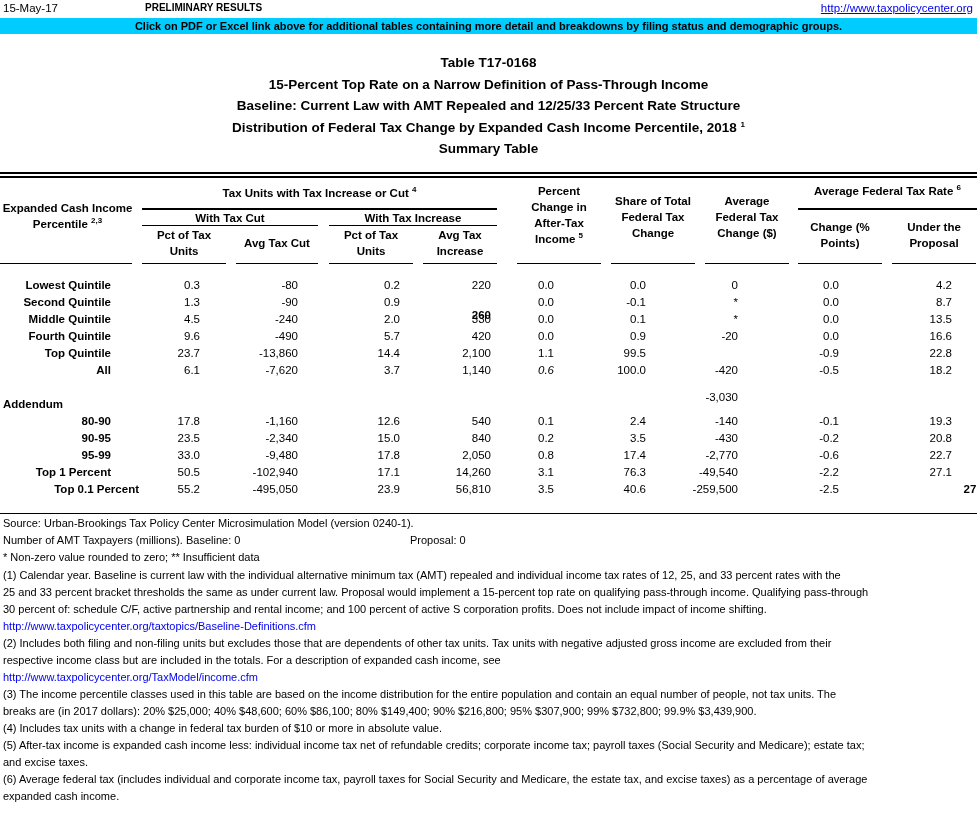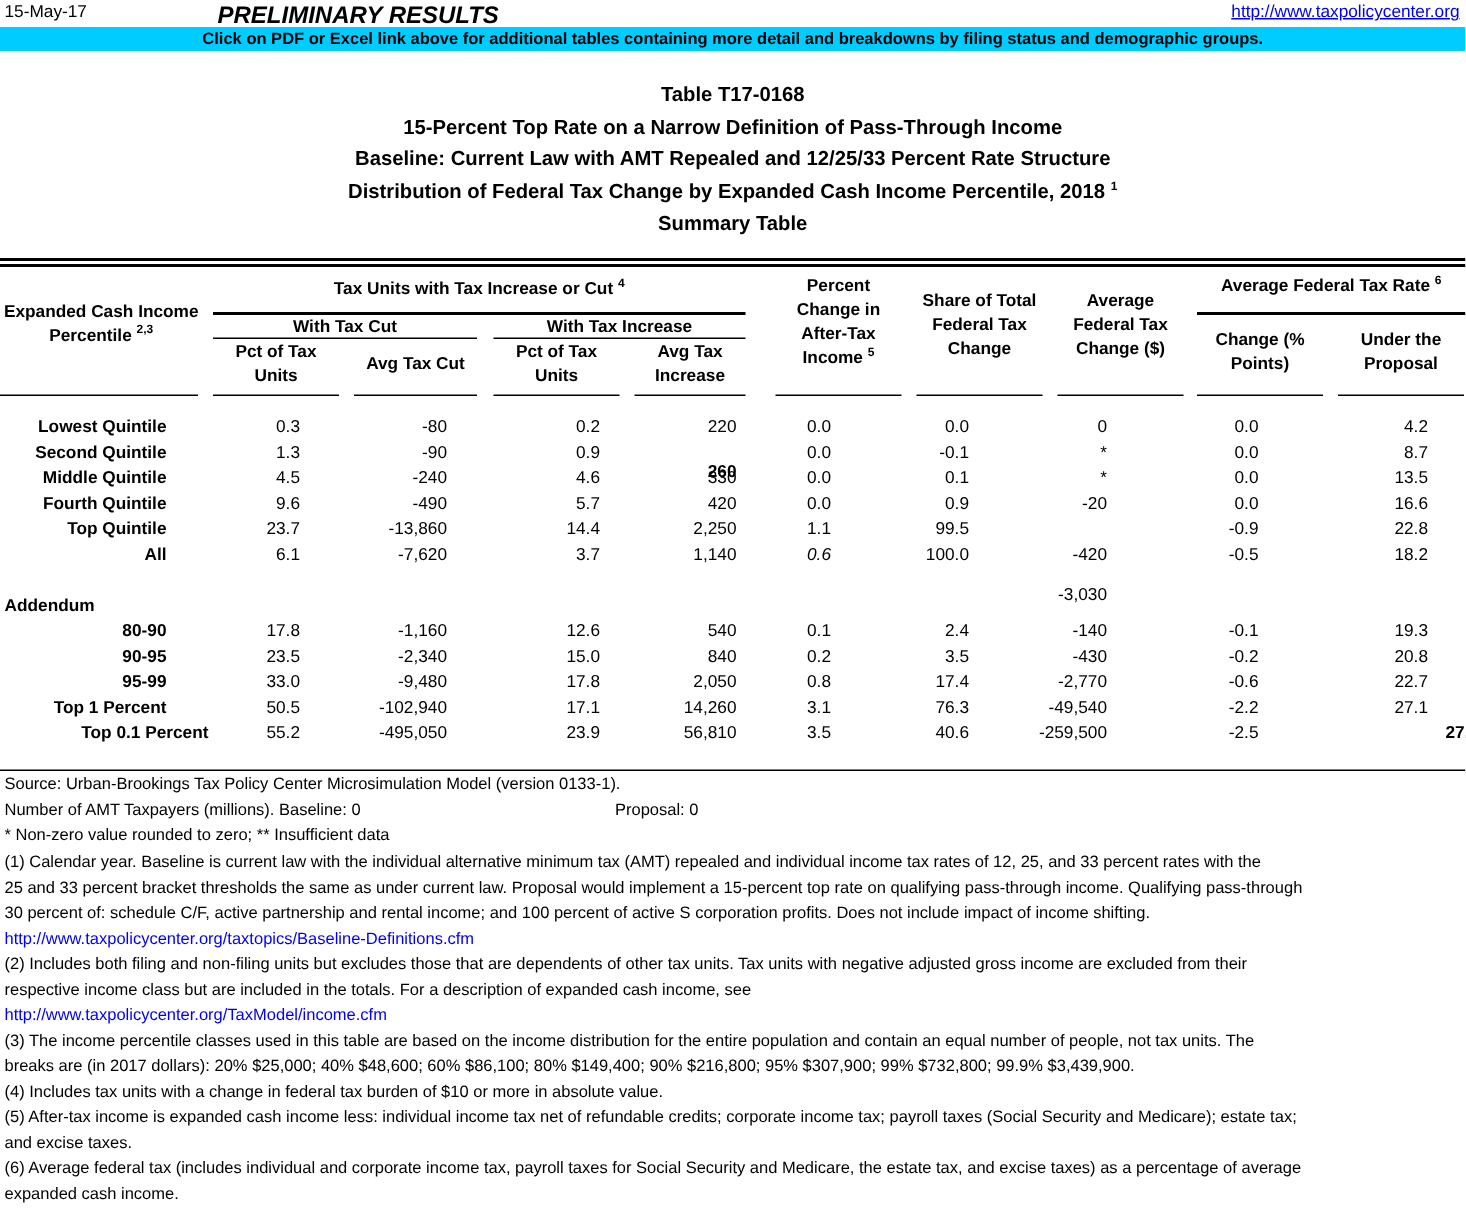--- a/index.html
+++ b/index.html
@@ -1,21 +1,21 @@
 <!DOCTYPE html>
 <html><head>
 <meta charset="utf-8">
 <style>
   html, body { margin:0; padding:0; background:#ffffff; }
   body { width:977px; height:821px; overflow:hidden; position:relative;
          font-family:"Liberation Sans", "DejaVu Sans", sans-serif; color:#000; }
   .abs { position:absolute; }
   .topbar { left:0; top:0; width:977px; height:18px; font-size:11px; font-weight:bold; }
   .topbar .date { position:absolute; left:3px; top:2px; font-weight:normal; font-size:11.5px; }
-  .topbar .prelim { position:absolute; left:145px; top:2px; font-size:16px;font-style:italic; }
+  .topbar .prelim { position:absolute; left:145px; top:2px; font-size:10px; }
   .topbar .url { position:absolute; right:4px; top:2px; font-weight:normal; font-size:11.5px; color:#0000ee; text-decoration:underline; }
   .banner { left:0; top:18px; width:977px; height:16px; background:#00ccff; font-size:11px; font-weight:bold; text-align:center; line-height:16px; }
   .titles { left:0; top:52px; width:977px; text-align:center; font-weight:bold; font-size:13.5px; line-height:21.5px; }
   .titles sup, .hdr sup { font-size:8px; vertical-align:super; line-height:0; }
   .rule2 { left:0; width:977px; border-top:2px solid #000; }
   .rule1 { border-top:1px solid #000; position:absolute; }
   .rule1b { border-top:2px solid #000; position:absolute; }
   .hdr { position:absolute; font-size:11.5px; font-weight:bold; text-align:center; line-height:16px; }
   .cell { position:absolute; font-size:11.5px; text-align:right; height:17px; line-height:17px; }
   .lbl { position:absolute; font-size:11.5px; font-weight:bold; text-align:right; height:17px; line-height:17px; }
@@ -132,21 +132,21 @@
       <div class="cell" style="left: 464px; width: 90px; top: 294px;">0.0</div>
       <div class="cell" style="left: 556px; width: 90px; top: 294px;">-0.1</div>
       <div class="cell" style="left: 648px; width: 90px; top: 294px;">*</div>
       <div class="cell" style="left: 749px; width: 90px; top: 294px;">0.0</div>
       <div class="cell" style="left: 862px; width: 90px; top: 294px;">8.7</div>
     </div>
     <div>
       <div class="lbl" style="left: 0px; width: 111px; top: 311px;">Middle Quintile</div>
       <div class="cell" style="left: 110px; width: 90px; top: 311px;">4.5</div>
       <div class="cell" style="left: 208px; width: 90px; top: 311px;">-240</div>
-      <div class="cell" style="left: 310px; width: 90px; top: 311px;">4.6</div>
+      <div class="cell" style="left: 310px; width: 90px; top: 311px;">2.0</div>
       <div class="cell" style="left: 401px; width: 90px; top: 311px;">330</div>
       <div class="cell" style="left: 464px; width: 90px; top: 311px;">0.0</div>
       <div class="cell" style="left: 556px; width: 90px; top: 311px;">0.1</div>
       <div class="cell" style="left: 648px; width: 90px; top: 311px;">*</div>
       <div class="cell" style="left: 749px; width: 90px; top: 311px;">0.0</div>
       <div class="cell" style="left: 862px; width: 90px; top: 311px;">13.5</div>
     </div>
     <div>
       <div class="lbl" style="left: 0px; width: 111px; top: 328px;">Fourth Quintile</div>
       <div class="cell" style="left: 110px; width: 90px; top: 328px;">9.6</div>
@@ -157,21 +157,21 @@
       <div class="cell" style="left: 556px; width: 90px; top: 328px;">0.9</div>
       <div class="cell" style="left: 648px; width: 90px; top: 328px;">-20</div>
       <div class="cell" style="left: 749px; width: 90px; top: 328px;">0.0</div>
       <div class="cell" style="left: 862px; width: 90px; top: 328px;">16.6</div>
     </div>
     <div>
       <div class="lbl" style="left: 0px; width: 111px; top: 345px;">Top Quintile</div>
       <div class="cell" style="left: 110px; width: 90px; top: 345px;">23.7</div>
       <div class="cell" style="left: 208px; width: 90px; top: 345px;">-13,860</div>
       <div class="cell" style="left: 310px; width: 90px; top: 345px;">14.4</div>
-      <div class="cell" style="left: 401px; width: 90px; top: 345px;">2,250</div>
+      <div class="cell" style="left: 401px; width: 90px; top: 345px;">2,100</div>
       <div class="cell" style="left: 464px; width: 90px; top: 345px;">1.1</div>
       <div class="cell" style="left: 556px; width: 90px; top: 345px;">99.5</div>
       <div class="cell" style="left: 648px; width: 90px; top: 345px; margin-top: 44px;">-3,030</div>
       <div class="cell" style="left: 749px; width: 90px; top: 345px;">-0.9</div>
       <div class="cell" style="left: 862px; width: 90px; top: 345px;">22.8</div>
     </div>
     <div>
       <div class="lbl" style="left: 0px; width: 111px; top: 362px;">All</div>
       <div class="cell" style="left: 110px; width: 90px; top: 362px;">6.1</div>
       <div class="cell" style="left: 208px; width: 90px; top: 362px;">-7,620</div>
@@ -242,21 +242,21 @@
       <div class="cell" style="left: 648px; width: 90px; top: 481px;">-259,500</div>
       <div class="cell" style="left: 749px; width: 90px; top: 481px;">-2.5</div>
       <div class="cell" style="left: 896px; width: 90px; top: 481px; font-weight: bold;">27.5</div>
     </div>
   </div>
 
 <div class="lbl" style="left:3px;top:396px;text-align:left;">Addendum</div>
 
 <div class="rule1" style="left:0;top:513px;width:977px;"></div>
 
-<div class="note" style="top:515px;">Source: Urban-Brookings Tax Policy Center Microsimulation Model (version 0133-1).</div>
+<div class="note" style="top:515px;">Source: Urban-Brookings Tax Policy Center Microsimulation Model (version 0240-1).</div>
 <div class="note" style="top:532px;">Number of AMT Taxpayers (millions).  Baseline: 0</div>
 <div class="note" style="top:532px;left:410px;">Proposal: 0</div>
 <div class="note" style="top:549px;">* Non-zero value rounded to zero; ** Insufficient data</div>
 <div class="note" style="top:567px;">(1) Calendar year. Baseline is current law with the individual alternative minimum tax (AMT) repealed and individual income tax rates of 12, 25, and 33 percent rates with the</div>
 <div class="note" style="top:584px;">25 and 33 percent bracket thresholds the same as under current law. Proposal would implement a 15-percent top rate on qualifying pass-through income. Qualifying pass-through</div>
 <div class="note" style="top:601px;">30 percent of: schedule C/F, active partnership and rental income; and 100 percent of active S corporation profits. Does not include impact of income shifting.</div>
 <div class="note link" style="top:618px;">http://www.taxpolicycenter.org/taxtopics/Baseline-Definitions.cfm</div>
 <div class="note" style="top:635px;">(2) Includes both filing and non-filing units but excludes those that are dependents of other tax units. Tax units with negative adjusted gross income are excluded from their</div>
 <div class="note" style="top:652px;">respective income class but are included in the totals. For a description of expanded cash income, see</div>
 <div class="note link" style="top:669px;">http://www.taxpolicycenter.org/TaxModel/income.cfm</div>

